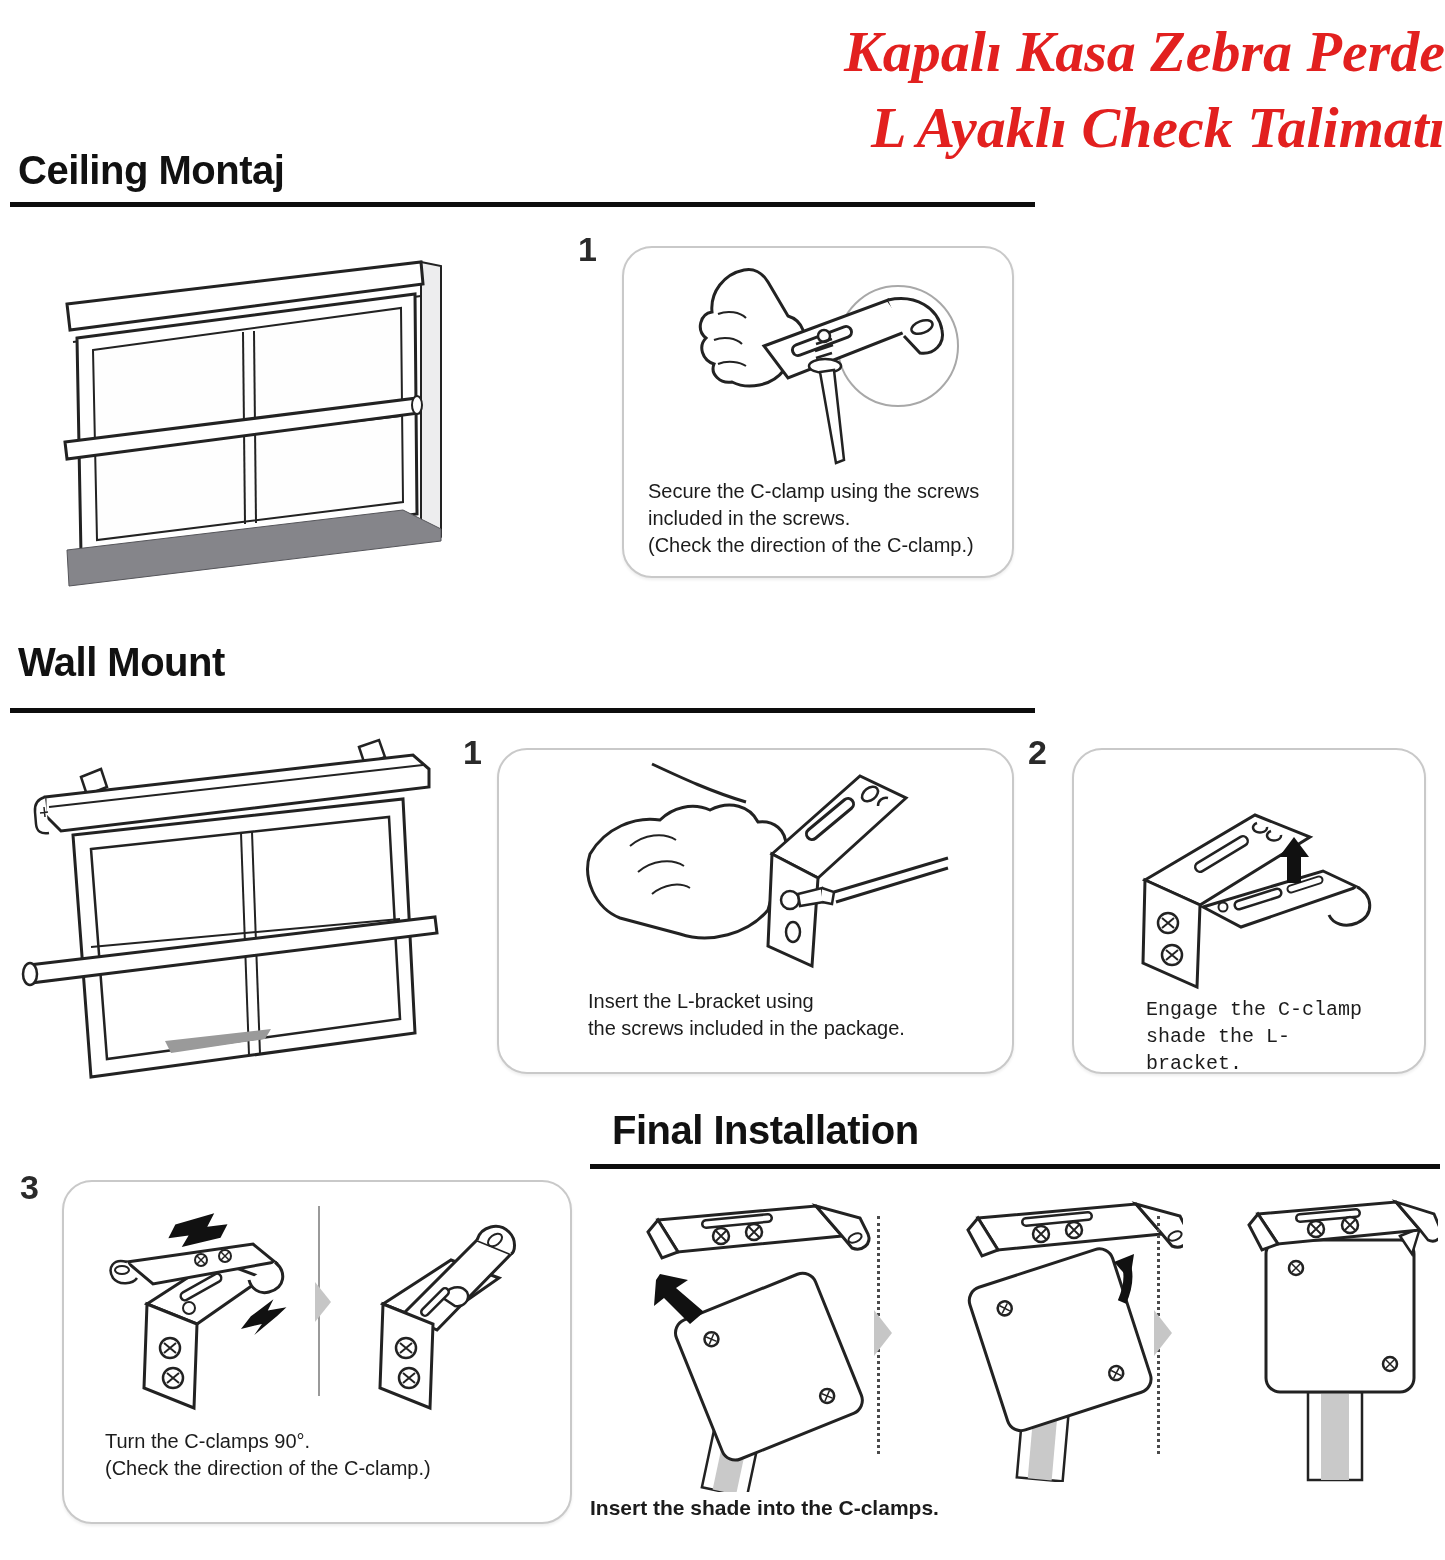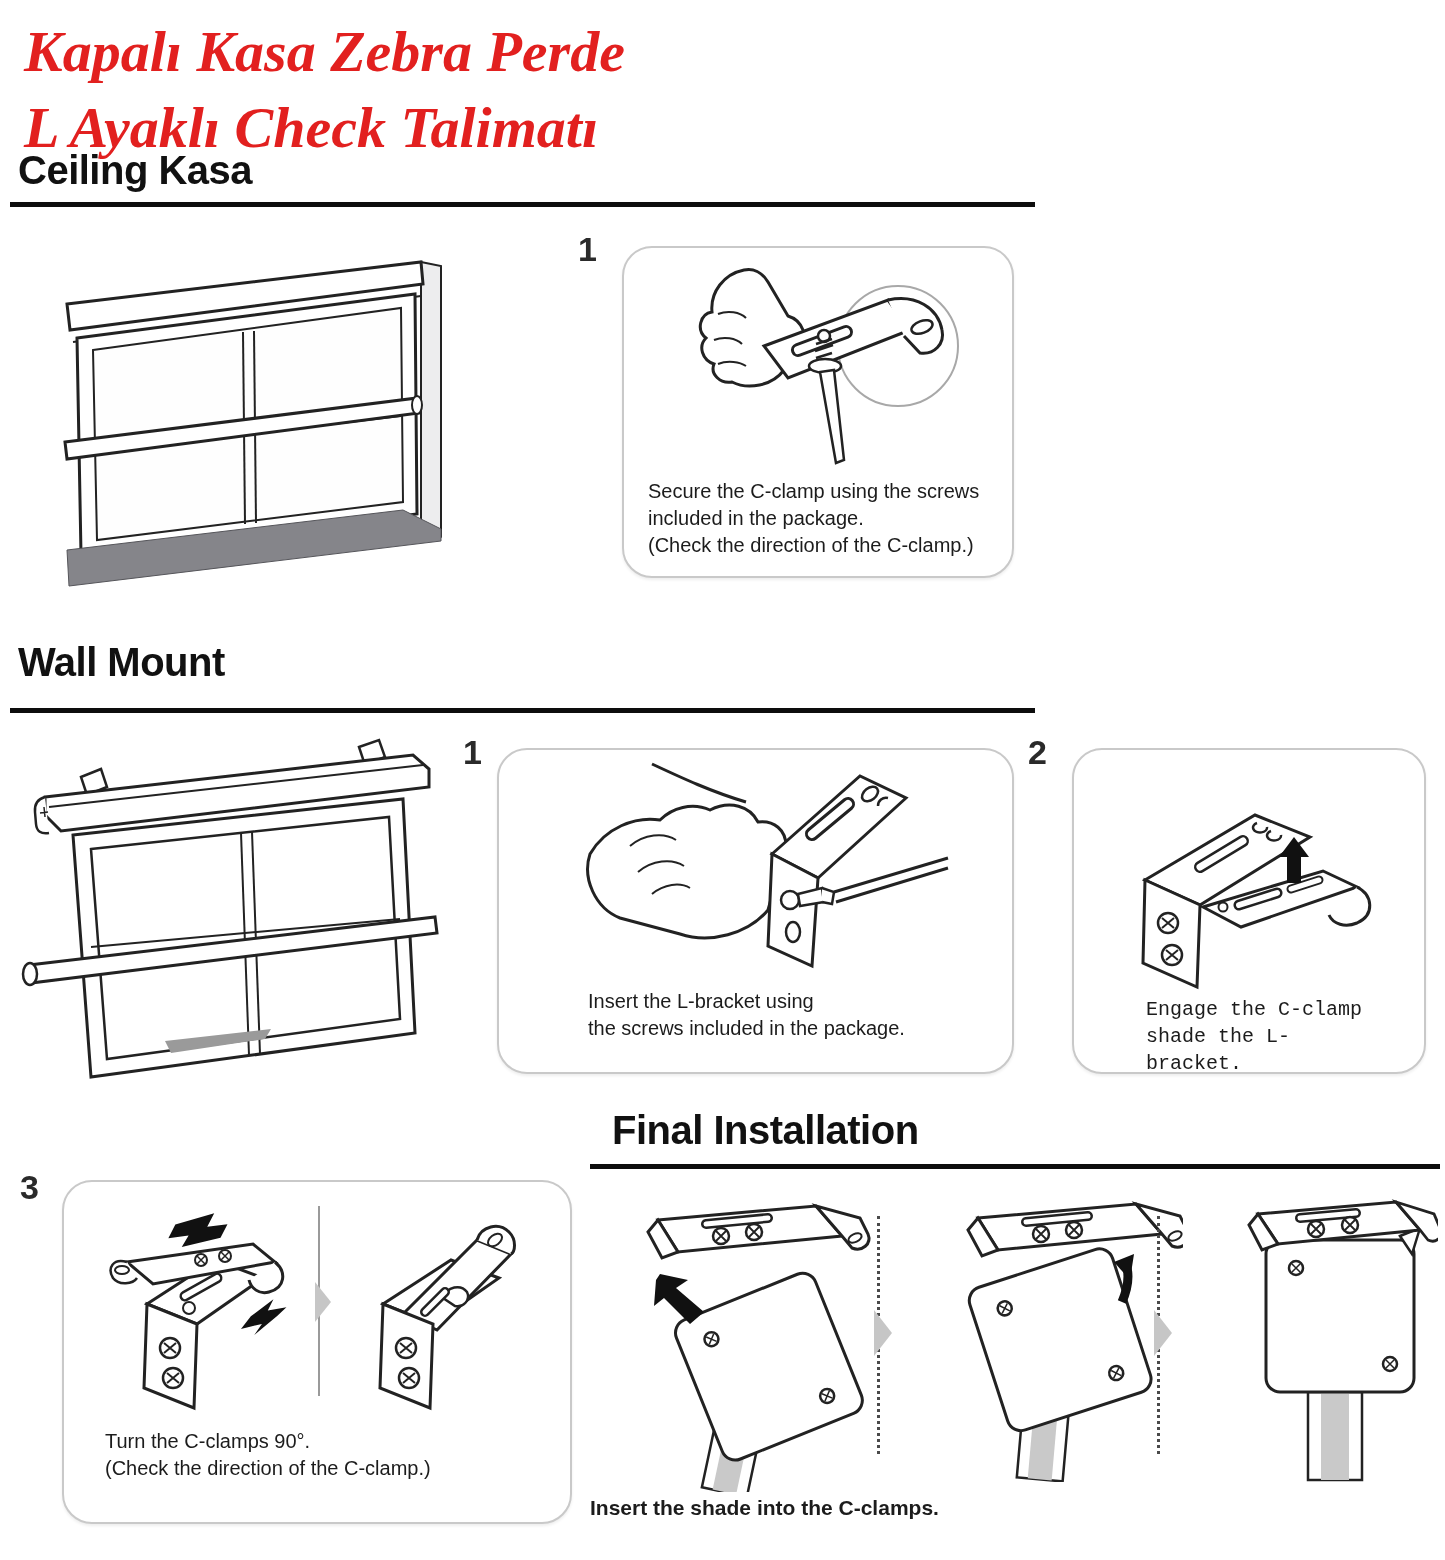--- a/index.html
+++ b/index.html
@@ -1,20 +1,20 @@
 <!DOCTYPE html>
 <html><head>
 <meta charset="utf-8">
 <style>
   html,body{margin:0;padding:0;background:#ffffff;}
   #page{position:relative;width:1445px;height:1560px;background:#ffffff;overflow:hidden;
         font-family:"Liberation Sans",sans-serif;color:#1b1b1b;}
   .abs{position:absolute;}
   
-  #title{left:0;right:0;top:14px;text-align:left;
+  #title{left:0;right:0;top:14px;text-align:right;
          font-family:"Liberation Serif","DejaVu Serif",serif;
          font-style:italic;font-weight:600;font-size:58px;line-height:76px;color:#e2201f;padding-left:24px;}
   
   .sec-heading{font-weight:bold;font-size:40px;letter-spacing:-0.5px;color:#111;}
   .rule{height:5px;background:#0d0d0d;}
   
   .step-num{font-weight:bold;font-size:34px;color:#2a2a2a;}
   
   .step-box{border:2px solid #c9c9c9;border-radius:30px;background:#fff;
             box-shadow:0 2px 3px rgba(0,0,0,0.07);}
@@ -28,21 +28,21 @@
 </head>
 <body>
 
 <div id="page">
 
   <div id="title" class="abs">
     <div>Kapalı Kasa Zebra Perde</div>
     <div>L Ayaklı Check Talimatı</div>
   </div>
 
-  <div class="abs sec-heading" style="left:18px;top:148px;">Ceiling Kasa</div>
+  <div class="abs sec-heading" style="left:18px;top:148px;">Ceiling Montaj</div>
   <div class="abs rule" style="left:10px;top:202px;width:1025px;"></div>
 
   <svg class="abs" style="left:25px;top:238px;" width="515" height="350" viewBox="0 0 515 350">
     <polygon points="396,24 416,28 416,298 396,284" fill="#ededee" stroke="#222" stroke-width="2"></polygon>
     <polygon points="42,66 396,24 398,46 45,92" fill="#fff" stroke="#222" stroke-width="3"></polygon>
     <line x1="48" y1="104" x2="396" y2="58" stroke="#222" stroke-width="2"></line>
     <polygon points="52,100 390,56 392,276 56,316" fill="#fff" stroke="#222" stroke-width="3"></polygon>
     <polygon points="68,112 376,70 378,264 72,302" fill="#fefefe" stroke="#222" stroke-width="2"></polygon>
     <line x1="218" y1="94" x2="220" y2="286" stroke="#222" stroke-width="2"></line>
     <line x1="229" y1="93" x2="231" y2="285" stroke="#222" stroke-width="2"></line>
@@ -69,21 +69,21 @@
     <path d="M240,42 C268,36 290,50 294,72 C297,86 286,97 272,95 L256,78" fill="#fff" stroke="#222" stroke-width="3"></path>
     <ellipse cx="274" cy="69" rx="11" ry="6" transform="rotate(-20 274 69)" fill="#fff" stroke="#222" stroke-width="2.5"></ellipse>
     <circle cx="176" cy="78" r="6" fill="#fff" stroke="#222" stroke-width="2.5"></circle>
     <path d="M168,86 l16,-5 M167,93 l18,-6 M168,100 l16,-5" stroke="#222" stroke-width="2.5" fill="none"></path>
     <ellipse cx="177" cy="108" rx="16" ry="7" fill="#fff" stroke="#222" stroke-width="2.5"></ellipse>
     <path d="M172,114 L188,205 L196,202 L186,112 Z" fill="#fff" stroke="#222" stroke-width="2.5"></path>
   </svg>
 
   <div class="abs cap" style="left:648px;top:478px;width:350px;">
     <div>Secure the C-clamp using the screws</div>
-    <div>included in the package.</div>
+    <div>included in the screws.</div>
     <div>(Check the direction of the C-clamp.)</div>
   </div>
 
   <div class="abs sec-heading" style="left:18px;top:640px;">Wall Mount</div>
   <div class="abs rule" style="left:10px;top:708px;width:1025px;"></div>
 
   <svg class="abs" style="left:15px;top:735px;" width="445" height="362" viewBox="0 0 445 362">
 
     <polygon points="66,42 86,34 92,52 72,60" fill="#fff" stroke="#222" stroke-width="2.5"></polygon>
     <path d="M70,58 q8,10 20,4" fill="none" stroke="#222" stroke-width="2.5"></path>

